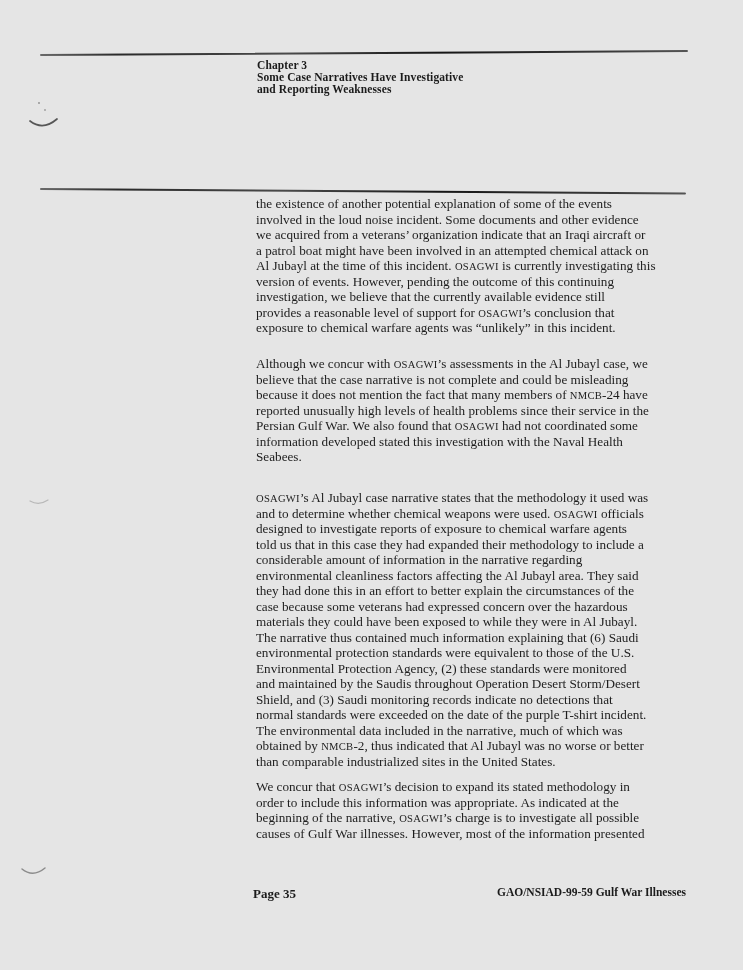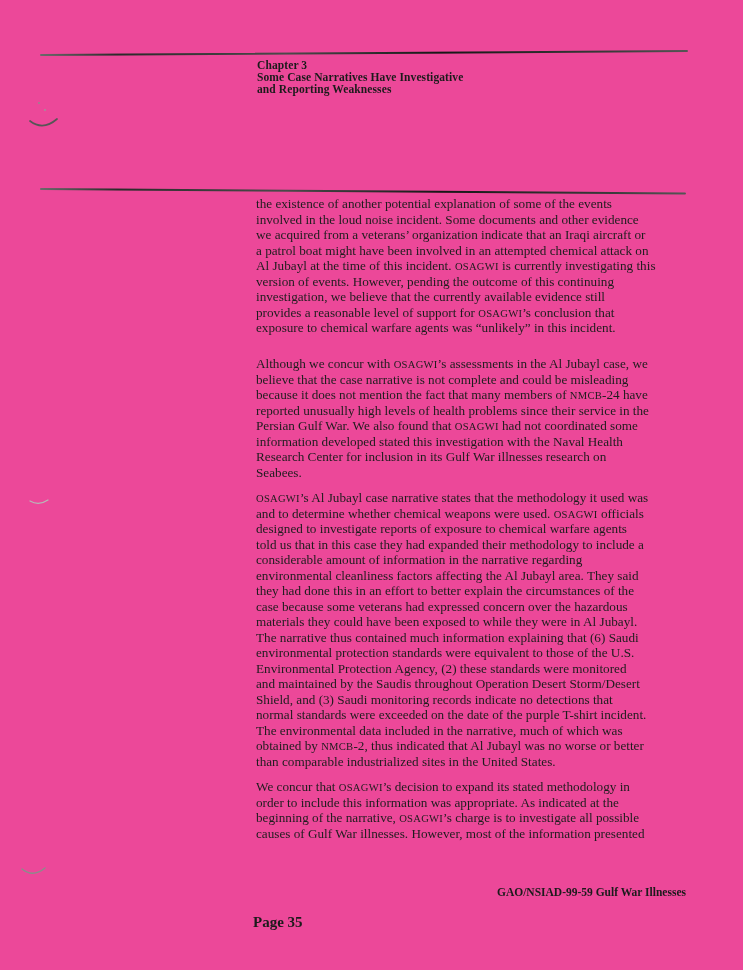--- a/index.html
+++ b/index.html
@@ -1,19 +1,19 @@
 <!DOCTYPE html>
 <html><head>
 <meta charset="utf-8">
 <style>
   html, body { margin: 0; padding: 0; background: #ffffff; }
   .page {
     position: relative;
     width: 743px; height: 970px;
-    background: #ec4899;
+    background: #e5e5e5;
     overflow: hidden;
     font-family: "Liberation Serif", serif;
     color: #1f1f1f;
   }
   .rule {
     position: absolute; height: 1.8px;
     background: linear-gradient(90deg, #6a6a6a 0%, #2a2a2a 12%, #4a4a4a 38%, #161616 62%, #3a3a3a 88%, #555 100%);
     border-radius: 1px;
   }
   .rule-top { left: 40px; top: 54px; width: 648px; transform: rotate(-0.35deg); transform-origin: left center; }
@@ -23,22 +23,22 @@
     font-weight: bold; font-size: 11.5px; line-height: 12px;
     letter-spacing: 0.1px; color: #1b1b1b;
   }
   .para {
     position: absolute; left: 256px; width: 450px;
     font-size: 13.2px; color: #1d1d1d;
   }
   .para .line { white-space: pre; height: 15.5px; line-height: 15.5px; }
   .sc { font-size: 10.6px; letter-spacing: 0.25px; }
   .footer-left {
-    position: absolute; left: 253px; top: 914px;
-    font-weight: bold; font-size: 15px; color: #1b1b1b;
+    position: absolute; left: 253px; top: 886px;
+    font-weight: bold; font-size: 13px; color: #1b1b1b;
   }
   .footer-right {
     position: absolute; right: 57px; top: 886px;
     font-weight: bold; font-size: 11.5px; color: #1b1b1b; font-family: Liberation Serif, serif;
   }
   .margin-marks { position: absolute; left: 0; top: 0; pointer-events: none; }
 </style>
 </head>
 <body>
 
@@ -72,21 +72,20 @@
       <div class="line">provides a reasonable level of support for <span class="sc">OSAGWI</span>’s conclusion that</div>
       <div class="line">exposure to chemical warfare agents was “unlikely” in this incident.</div>
     </div>
   <div class="para" style="top:356px">
       <div class="line">Although we concur with <span class="sc">OSAGWI</span>’s assessments in the Al Jubayl case, we</div>
       <div class="line">believe that the case narrative is not complete and could be misleading</div>
       <div class="line">because it does not mention the fact that many members of <span class="sc">NMCB</span>-24 have</div>
       <div class="line">reported unusually high levels of health problems since their service in the</div>
       <div class="line">Persian Gulf War. We also found that <span class="sc">OSAGWI</span> had not coordinated some</div>
       <div class="line">information developed stated this investigation with the Naval Health</div>
-      <div class="line">Research Center for inclusion in its Gulf War illnesses research on</div>
       <div class="line">Seabees.</div>
     </div>
   <div class="para" style="top:490px">
       <div class="line"><span class="sc">OSAGWI</span>’s Al Jubayl case narrative states that the methodology it used was</div>
       <div class="line">and to determine whether chemical weapons were used. <span class="sc">OSAGWI</span> officials</div>
       <div class="line">designed to investigate reports of exposure to chemical warfare agents</div>
       <div class="line">told us that in this case they had expanded their methodology to include a</div>
       <div class="line">considerable amount of information in the narrative regarding</div>
       <div class="line">environmental cleanliness factors affecting the Al Jubayl area. They said</div>
       <div class="line">they had done this in an effort to better explain the circumstances of the</div>

